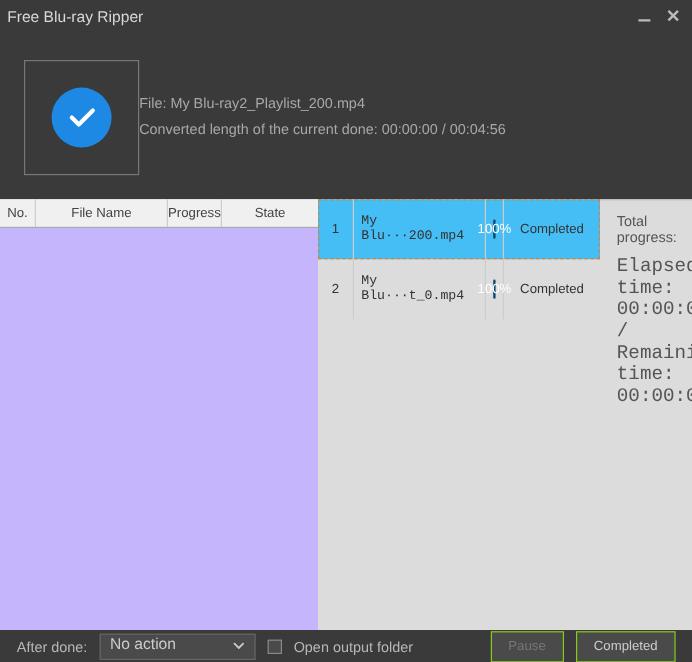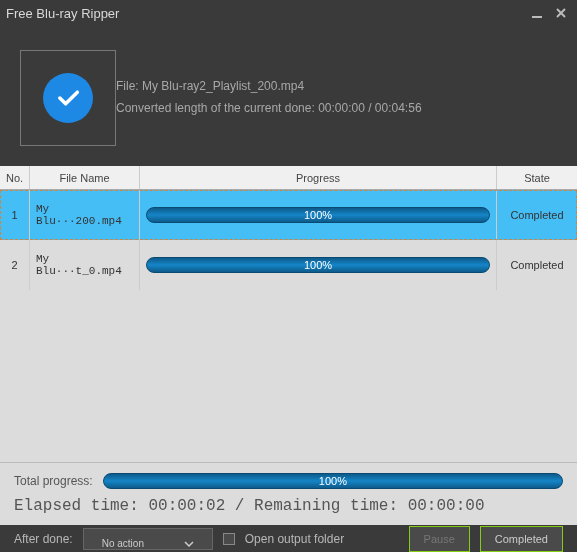--- a/index.html
+++ b/index.html
@@ -13,21 +13,21 @@
 .titlebar .ctl svg { width: 14px; height: 14px; }
 
 
 .info-panel { padding: 24px 20px 20px 20px; background: #3a3a3a; display: flex; align-items: center; }
 .thumb-box { width: 96px; height: 96px; border: 1px solid #777; display: flex; align-items: center; justify-content: center; background: #3a3a3a; }
 .thumb-circle { width: 50px; height: 50px; border-radius: 50%; background: #1e88e5; display: flex; align-items: center; justify-content: center; }
 .thumb-circle svg { width: 28px; height: 28px; }
 .info-text { color: #a8a8a8; font-family: "Courier New", monospace; font-size: 12px; line-height: 1.8; }
 
 
-.table-wrap { flex: 1; background: #a21caf; display: flex; flex-direction: column; position: relative; }
+.table-wrap { flex: 1; background: #c4b5fd; display: flex; flex-direction: row; position: relative; }
 .thead { height: 24px; background: #f0f0f0; border-bottom: 1px solid #aaa; display: flex; font-size: 11px; color: #444; }
 .col-no { width: 30px; border-right: 1px solid #ccc; display: flex; align-items: center; justify-content: center; }
 .col-name { width: 110px; border-right: 1px solid #ccc; display: flex; align-items: center; justify-content: center; }
 .col-prog { flex: 1; border-right: 1px solid #ccc; display: flex; align-items: center; justify-content: center; }
 .col-state { width: 80px; display: flex; align-items: center; justify-content: center; }
 .tbody { flex: 1; background: #dcdcdc; }
 .row { display: flex; height: 50px; font-size: 11px; color: #333; }
 .row.sel { background: #45bef5; outline: 1px dashed #d0843e; outline-offset: -1px; }
 .row .col-no, .row .col-name, .row .col-state { display: flex; align-items: center; justify-content: center; }
 .row .col-name { font-family: "Courier New", monospace; justify-content: flex-start; padding-left: 6px; }
@@ -37,21 +37,21 @@
 
 
 .totals { background: #dcdcdc; padding: 10px 14px; font-size: 12px; color: #555; border-top: 1px solid #bbb; }
 .totals .tp-row { display: flex; align-items: center; gap: 10px; margin-bottom: 8px; }
 .totals .tp-row .pbar { height: 16px; }
 .totals .time-row { font-family: "Courier New", monospace; font-size: 16px; }
 
 
 .footer { height: 27px; background: #3a3a3a; display: flex; align-items: center; padding: 0 14px; gap: 10px; color: #b8b8b8; font-size: 12px; }
 .footer label { font-size: 12px; }
-.select-box { position: relative; width: 130px; height: 22px; background: #4a4a4a; border: 1px solid #666; display: flex; align-items: flex-end; padding: 0 18px; cursor: pointer; font-size: 10px; color: #ccc; }
+.select-box { position: relative; width: 130px; height: 22px; background: #4a4a4a; border: 1px solid #666; display: flex; align-items: flex-start; padding: 0 8px; cursor: pointer; font-size: 13px; color: #ccc; }
 .select-box .caret { margin-left: auto; }
 .chk { width: 12px; height: 12px; border: 1px solid #888; background: #4a4a4a; display: inline-block; vertical-align: middle; cursor: pointer; }
 .spacer { flex: 1; }
 .btn { height: 24px; padding: 12px 14px; background: #4a4a4a; border: 1px solid #84cc16; color: #ccc; font-size: 11px; display: flex; align-items: center; justify-content: center; cursor: pointer; }
 .btn.disabled { color: #777; cursor: default; }
 </style>
 </head>
 <body>
 
 <div class="window">

